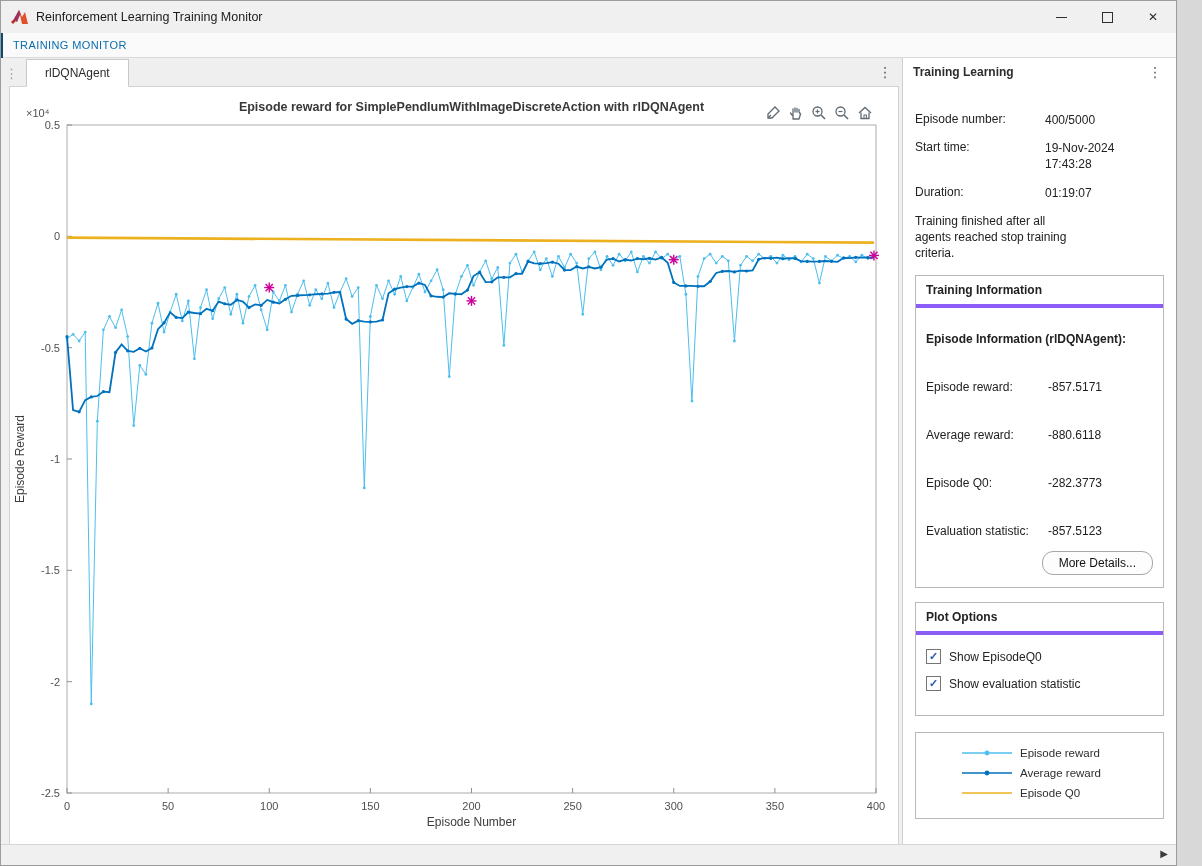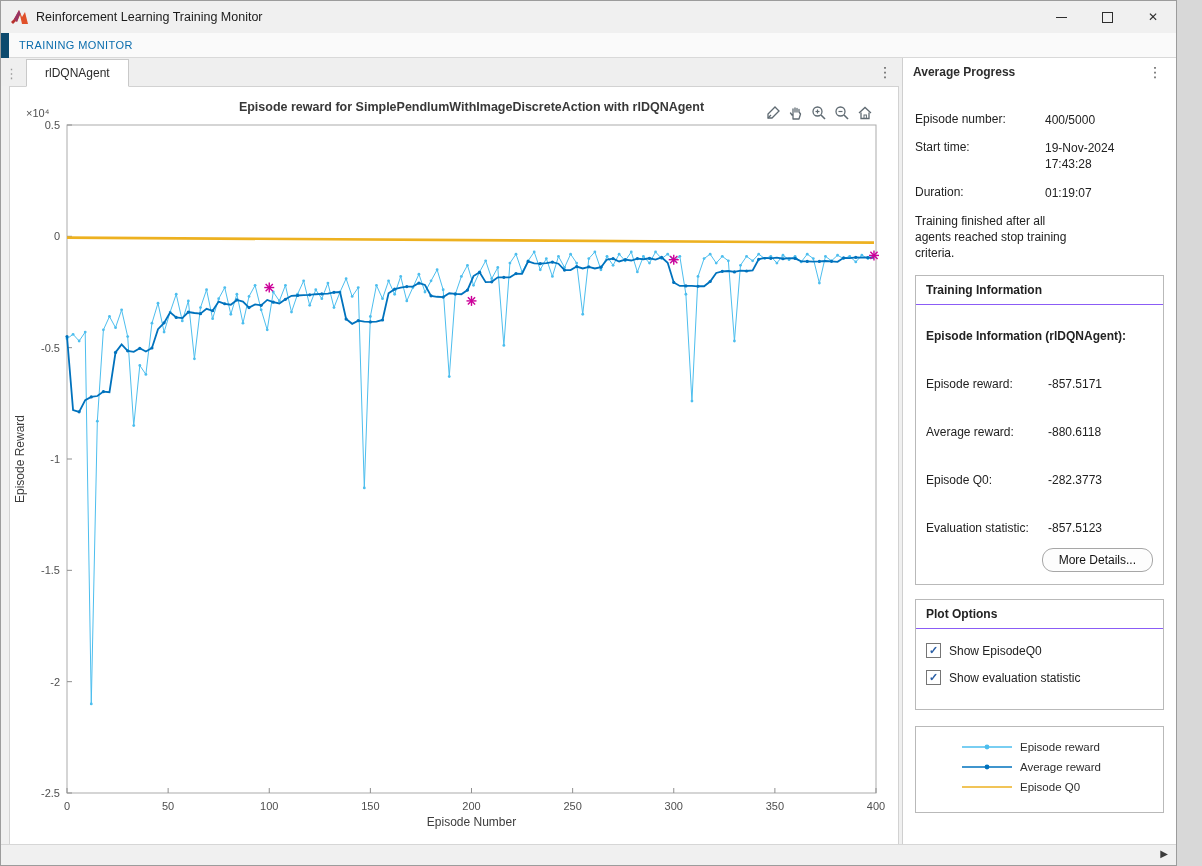--- a/index.html
+++ b/index.html
@@ -6,21 +6,21 @@
   .window{position:relative;width:1177px;height:866px;background:#0c4a6e;overflow:hidden;border:1px solid #9c9c9c;box-sizing:border-box;}
   
   .titlebar{position:absolute;top:0;left:0;right:0;height:32px;background:#f0f0f0;display:flex;align-items:center;}
   .app-icon{margin:0 8px 0 10px;display:flex;align-items:center;}
   .win-title{font-size:12.5px;color:#1b1b1b;}
   .win-controls{margin-left:auto;display:flex;height:100%;}
   .win-btn{width:46px;height:100%;display:flex;align-items:center;justify-content:center;color:#2e2e2e;font-size:12px;}
   .glyph-min{width:11px;height:1px;background:#2e2e2e;display:block;}
   .glyph-max{width:9px;height:9px;border:1px solid #2e2e2e;display:block;}
   
-  .toolstrip{position:absolute;top:32px;left:8px;right:0;height:25px;background:#fafafa;border-bottom:1px solid #d9d9d9;display:flex;align-items:center;padding-left:10px;box-sizing:border-box;}
+  .toolstrip{position:absolute;top:32px;left:2px;right:0;height:25px;background:#fafafa;border-bottom:1px solid #d9d9d9;display:flex;align-items:center;padding-left:10px;box-sizing:border-box;}
   .toolstrip-tab{font-size:11px;color:#0b6dad;letter-spacing:.4px;}
   
   .left-area{position:absolute;top:57px;left:0;width:901px;bottom:20px;background:#f0f0f0;}
   .tabbar{position:absolute;top:0;left:0;right:0;height:28px;background:#efefef;display:flex;align-items:flex-end;}
   .tab-handle{color:#9a9a9a;font-size:13px;padding:0 2px 5px 4px;}
   .tab{background:#fff;border:1px solid #c9c9c9;border-bottom:1px solid #fff;height:26px;display:flex;align-items:center;padding:0 18px;font-size:12px;color:#2b2b2b;margin-left:6px;margin-bottom:-1px;position:relative;z-index:2;}
   .tab-kebab{margin-left:auto;color:#555;font-size:14px;padding:0 10px 6px;}
   .plot-panel{position:absolute;top:28px;left:8px;right:3px;bottom:0;background:#fff;border:1px solid #d2d2d2;box-sizing:border-box;}
   .axtoolbar{position:absolute;top:16px;right:22px;display:flex;gap:5px;z-index:3;background:rgba(255,255,255,.85);padding:1px 2px;}
   .axtool{width:18px;height:18px;display:flex;align-items:center;justify-content:center;}
@@ -36,21 +36,21 @@
   .rp-body{position:absolute;top:28px;left:0;right:0;bottom:0;padding:6px 12px 0;overflow:hidden;font-size:12px;color:#222;}
   .progress-row{display:flex;align-items:center;gap:14px;margin-top:6px;}
   .progressbar{flex:1;height:14px;background:#fff;border:1px solid #c6c6c6;position:relative;}
   .progressbar .fill{position:absolute;top:0;bottom:0;left:0;background:#23a3e2;}
   .btn-stopped{width:118px;height:24px;border:1px solid #cdcdcd;border-radius:4px;background:#fff;color:#a6a6a6;font-size:12px;display:flex;align-items:center;justify-content:center;flex:none;}
   .info-list{margin-top:20px;}
   .info-row{display:flex;margin-bottom:12px;}
   .info-label{width:130px;flex:none;}
   .info-value{flex:1;line-height:1.35;}
   .groupbox{border:1px solid #b9b9b9;margin-top:14px;}
-  .gb-header{padding:7px 10px;border-bottom:1px solid #8b5cf6;font-weight:bold;}
+  .gb-header{padding:7px 10px;border-bottom:4px solid #8b5cf6;font-weight:bold;}
   .gb-body{padding:10px 10px 12px;}
   .table-wrap{border:1px solid #9f9f9f;height:94px;background:#fff;overflow:hidden;}
   table.agents{border-collapse:collapse;width:100%;}
   table.agents th,table.agents td{border:1px solid #b5b5b5;padding:4px 8px;text-align:left;font-size:12px;}
   table.agents th{font-weight:bold;background:#fff;}
   tr.selected{background:#1d7dd2;color:#fff;}
   tr.selected td{border-color:#1d7dd2;}
   .ep-title{font-weight:bold;margin:14px 0 12px;}
   .ep-row{display:flex;margin-bottom:13px;margin-top:34px;}
   .ep-label{width:122px;flex:none;}
@@ -398,21 +398,21 @@
           <line x1="858.9775000000001" y1="168.42727388" x2="868.9775000000001" y2="168.42727388" stroke="#CC0099" stroke-width="1.4"></line>
           <line x1="863.9775000000001" y1="163.42727388" x2="863.9775000000001" y2="173.42727388" stroke="#CC0099" stroke-width="1.4"></line>
           <line x1="860.3775" y1="164.82727388" x2="867.5775000000001" y2="172.02727388" stroke="#CC0099" stroke-width="1.4"></line>
           <line x1="860.3775" y1="172.02727388" x2="867.5775000000001" y2="164.82727388" stroke="#CC0099" stroke-width="1.4"></line>
         </svg>
     </div>
   </div>
 
   <div class="right-panel">
     <div class="rp-header">
-      <span class="rp-title">Average Progress</span>
+      <span class="rp-title">Training Learning</span>
       <span class="rp-kebab">⋮</span>
     </div>
     <div class="rp-body">
 
 
       <div class="info-list">
         <div class="info-row">
           <span class="info-label">Episode number:</span>
           <span class="info-value">400/5000</span>
         </div>

